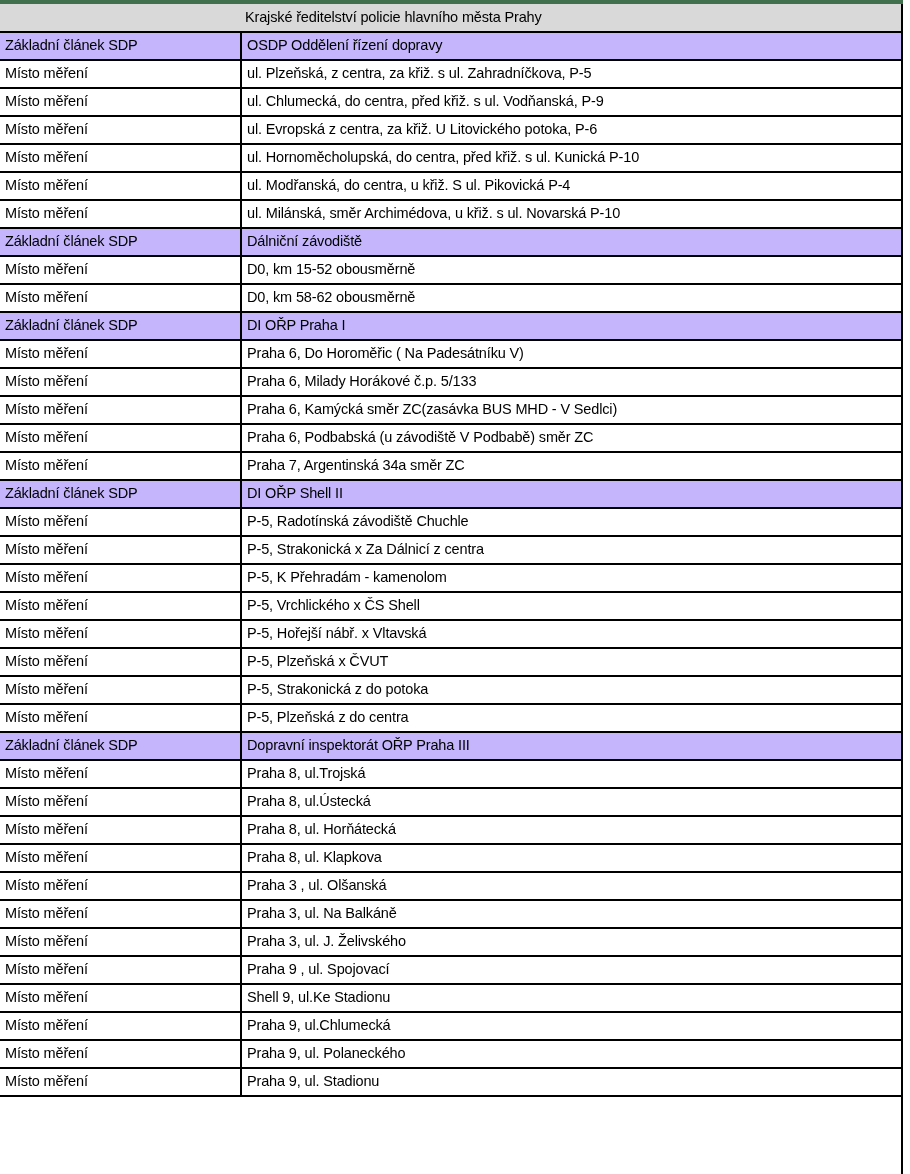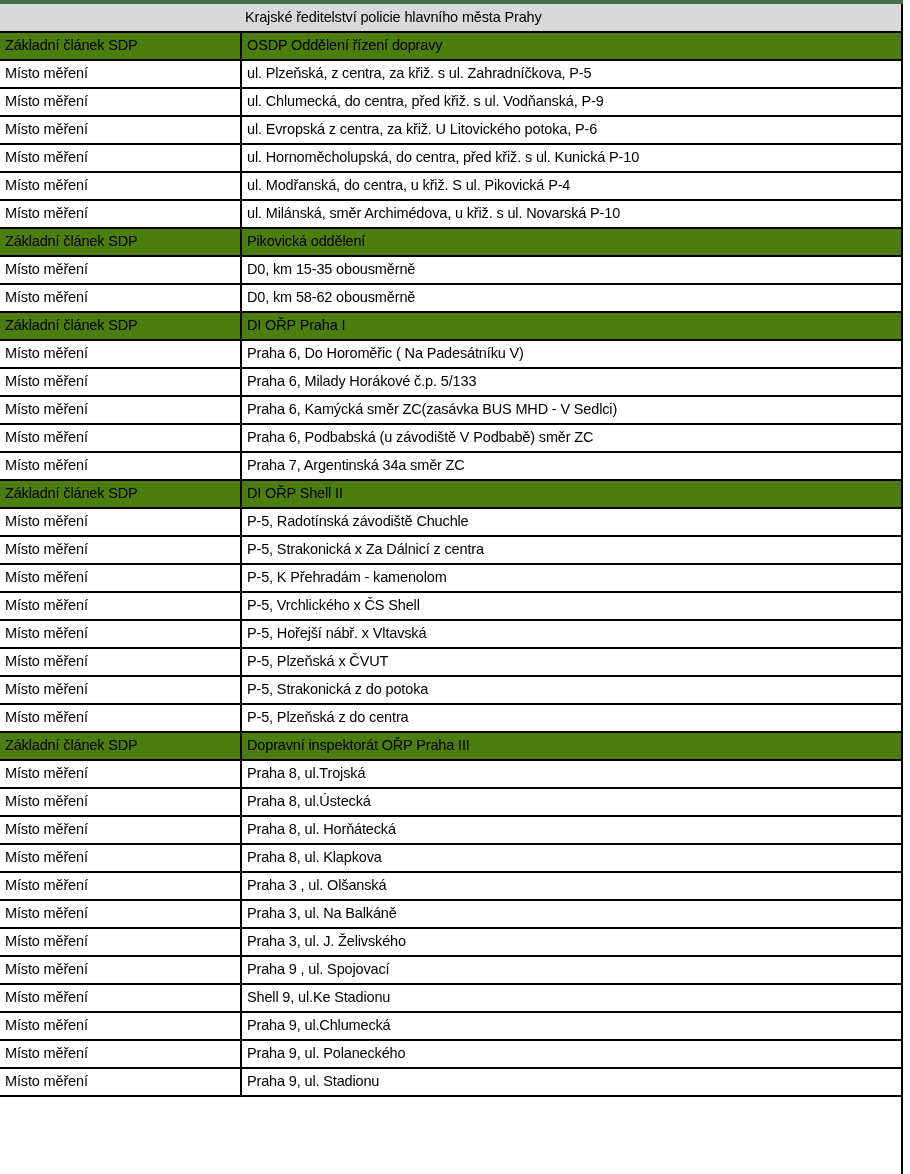--- a/index.html
+++ b/index.html
@@ -52,21 +52,21 @@
     border-top: none;
     border-left: none;
     border-right: none;
     border-bottom: 2px solid #000000;
     padding-left: 245px;
     height: 27px;
     margin-top: 7px;
   }
   
   tr.section-row td {
-    background: #4d7c0f;
+    background: #c4b5fd;
   }
   tr.section-row td.c-label {
     border-left: none;
   }
   
   tr.data-row td {
     background: #ffffff;
   }
   tr.data-row td.c-label {
     border-left: none;
@@ -126,25 +126,25 @@
         <tr class="data-row">
           <td class="c-label">Místo měření</td>
           <td class="c-value">ul. Modřanská, do centra, u křiž. S ul. Pikovická P-4</td>
         </tr>
         <tr class="data-row">
           <td class="c-label">Místo měření</td>
           <td class="c-value">ul. Milánská, směr Archimédova, u křiž. s ul. Novarská P-10</td>
         </tr>
         <tr class="section-row">
           <td class="c-label">Základní článek SDP</td>
-          <td class="c-value">Pikovická oddělení</td>
-        </tr>
-        <tr class="data-row">
-          <td class="c-label">Místo měření</td>
-          <td class="c-value">D0, km 15-35 obousměrně</td>
+          <td class="c-value">Dálniční závodiště</td>
+        </tr>
+        <tr class="data-row">
+          <td class="c-label">Místo měření</td>
+          <td class="c-value">D0, km 15-52 obousměrně</td>
         </tr>
         <tr class="data-row">
           <td class="c-label">Místo měření</td>
           <td class="c-value">D0, km 58-62 obousměrně</td>
         </tr>
         <tr class="section-row">
           <td class="c-label">Základní článek SDP</td>
           <td class="c-value">DI OŘP Praha I</td>
         </tr>
         <tr class="data-row">

